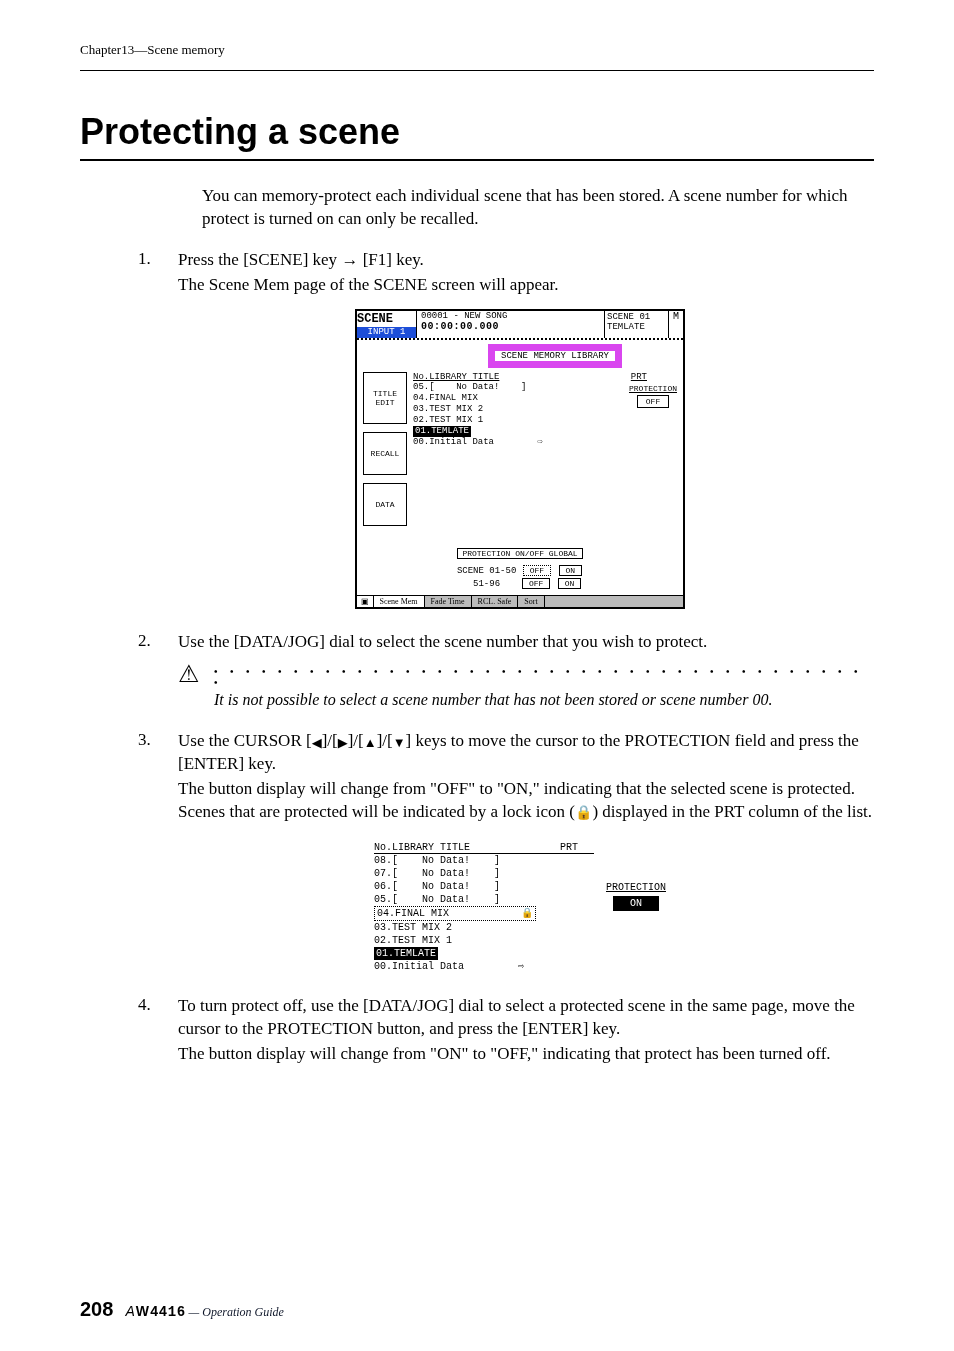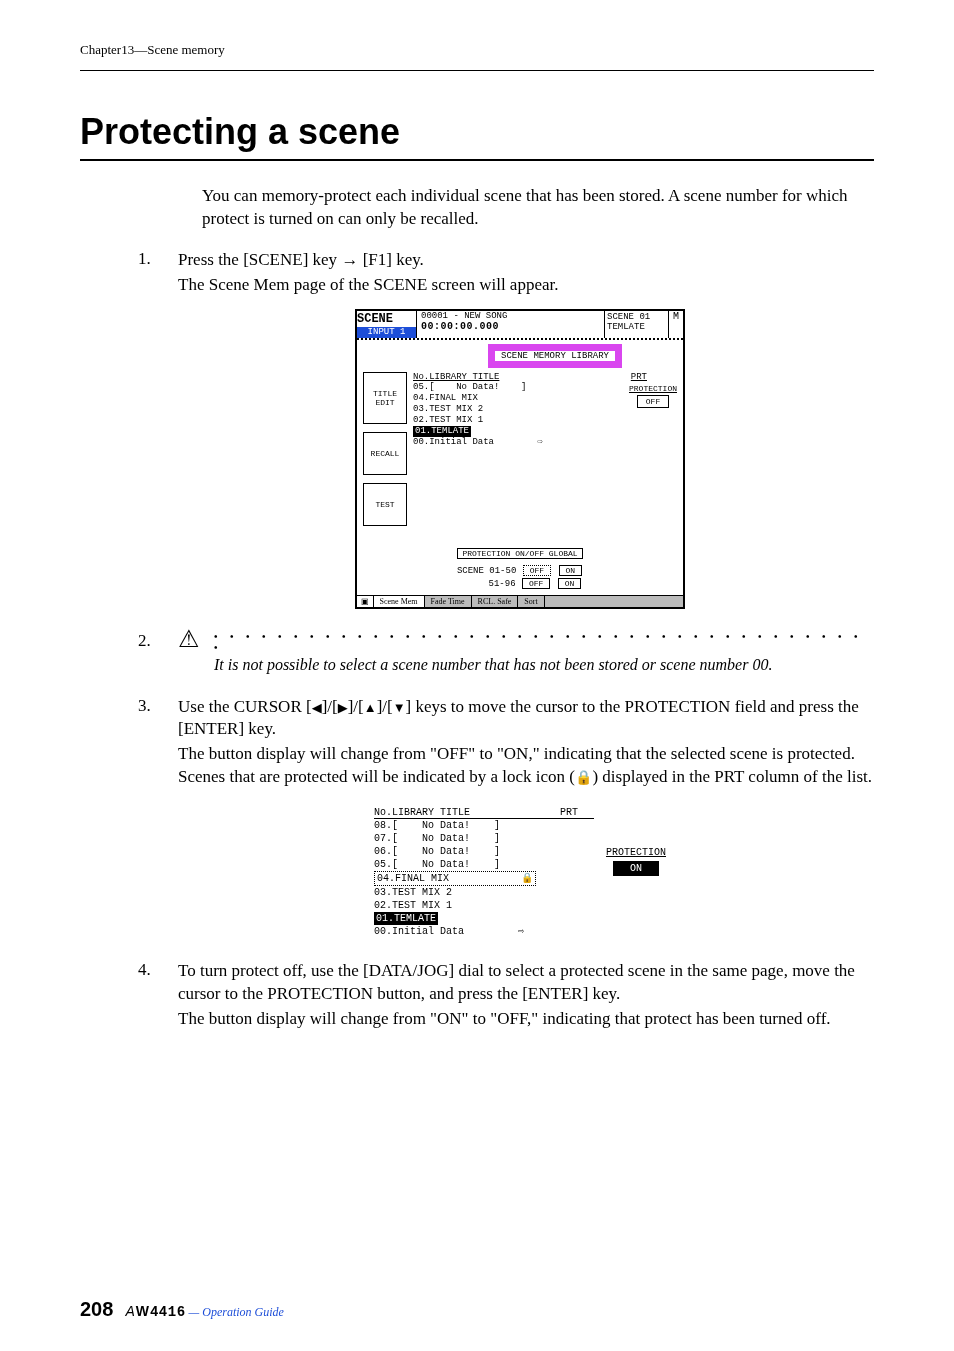--- a/index.html
+++ b/index.html
@@ -325,21 +325,21 @@
     font-size: 14px;
     letter-spacing: 1px;
   }
   .model-4416 {
     font-family: "Courier New", monospace;
     font-weight: 700;
     font-size: 14px;
     letter-spacing: 0.5px;
     font-style: normal;
   }
-  .guide { font-style: italic; font-size: 12px; color: #1d4ed8; }
+  .guide { font-style: italic; font-size: 12px; color: #0f172a; }
   .tri-l::before { content: "◀"; }
   .tri-r::before { content: "▶"; }
   .tri-u::before { content: "▲"; }
   .tri-d::before { content: "▼"; }
 </style>
 </head>
 <body>
 
 <div class="page">
   <div class="chapter-head">Chapter13—Scene memory</div>
@@ -374,21 +374,21 @@
             </div>
             <div class="scr-top-right2">M</div>
           </div>
           <div class="scr-body">
             <div style="text-align:center;"><span class="lib-label">SCENE MEMORY LIBRARY</span></div>
             <div class="scr-row">
               <div class="scr-left-btns">
                 <div class="left-btn" style="white-space:pre-line;">TITLE
 EDIT</div>
                 <div class="left-btn">RECALL</div>
-                <div class="left-btn">TEST</div>
+                <div class="left-btn">DATA</div>
               </div>
               <div class="lib-list">
                 <div class="lib-header">
                   <span>No.LIBRARY TITLE</span>
                   <span>PRT</span>
                 </div>
                 <div class="lib-item">05.[    No Data!    ]</div>
                 <div class="lib-item">04.FINAL MIX</div>
                 <div class="lib-item">03.TEST MIX 2</div>
                 <div class="lib-item">02.TEST MIX 1</div>
@@ -401,40 +401,41 @@
               <div class="prot-btn">OFF</div>
             </div>
             <div class="global-box">
               <span class="global-title">PROTECTION ON/OFF GLOBAL</span>
               <div class="global-row">
                 <span>SCENE 01-50</span>
                 <span class="g-cell-dot">OFF</span>
                 <span class="g-cell">ON</span>
               </div>
               <div class="global-row">
-                <span style="display:inline-block;width:58px;text-align:right;">51-96</span>
+                <span style="display:inline-block;width:58px;text-align:center;">51-96</span>
                 <span class="g-cell">OFF</span>
                 <span class="g-cell">ON</span>
               </div>
             </div>
           </div>
           <div class="scr-tabs">
             <span style="padding:1px 4px;border-right:1px solid #000;background:#fff;">▣</span>
             <div class="tab tab-active">Scene Mem</div>
             <div class="tab">Fade Time</div>
             <div class="tab">RCL. Safe</div>
             <div class="tab">Sort</div>
             <div style="flex:1"></div>
           </div>
         </div>
       </div>
     </li>
 
     <li>
       <span class="step-num">2.</span>
+      <div class="step-head">Use the [DATA/JOG] dial to select the scene number that you wish to protect.</div>
 
       <div class="caution-block">
         <div class="caution-icon">⚠</div>
         <div class="caution-dots">• • • • • • • • • • • • • • • • • • • • • • • • • • • • • • • • • • • • • • • • • •</div>
         <div class="caution-text">It is not possible to select a scene number that has not been stored or scene number 00.</div>
       </div>
     </li>
 
     <li>
       <span class="step-num">3.</span>

